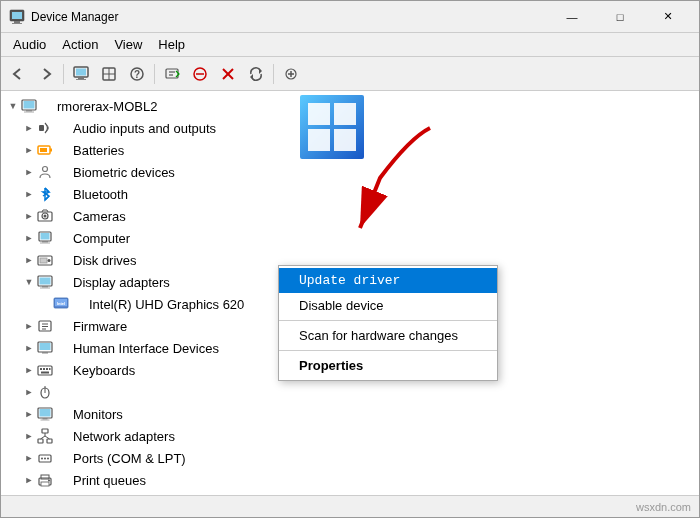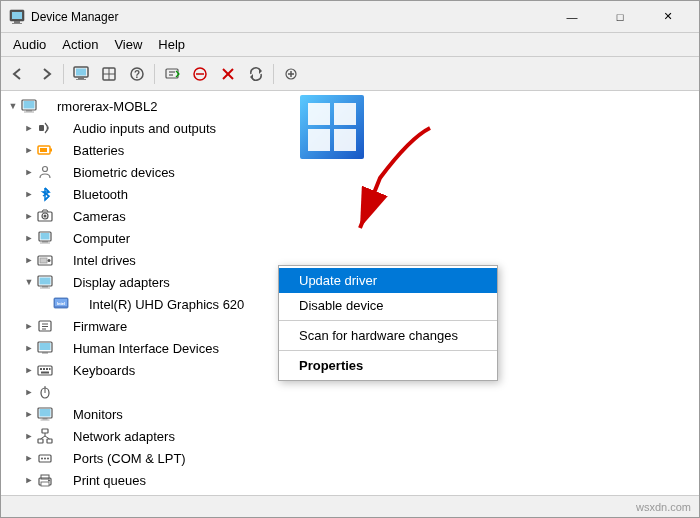--- a/index.html
+++ b/index.html
@@ -168,21 +168,21 @@
       box-shadow: 2px 2px 8px rgba(0,0,0,0.25);
       width: 220px;
       z-index: 100;
       padding: 2px 0;
     }
     .ctx-item {
       padding: 5px 20px;
       cursor: pointer;
       font-size: 13px;
     }
-    .ctx-item.highlighted { background: #0078d7; color: white; font-weight: normal; }
+    .ctx-item.highlighted { background: #0078d7; color: white; font-weight: normal; font-family: Liberation Mono, monospace; }
     .ctx-item.bold { font-weight: bold; }
     .ctx-sep {
       height: 1px;
       background: #ccc;
       margin: 2px 0;
     }
 
     
     .arrow-overlay {
       position: absolute;
@@ -398,21 +398,21 @@
 
       <div class="tree-item indent-1">
         <span class="tree-toggle">►</span>
         <span class="tree-icon">
           <svg width="16" height="16" viewBox="0 0 16 16">
             <rect x="1" y="4" width="14" height="9" rx="1" fill="none" stroke="#555" stroke-width="1.2"></rect>
             <rect x="3" y="6" width="7" height="5" fill="#ccc" stroke="#999" stroke-width="0.8"></rect>
             <circle cx="12" cy="8.5" r="1.5" fill="#555"></circle>
           </svg>
         </span>
-        <span class="tree-label">Intel drives</span>
+        <span class="tree-label">Disk drives</span>
       </div>
 
       <div class="tree-item indent-1">
         <span class="tree-toggle">▼</span>
         <span class="tree-icon">
           <svg width="16" height="16" viewBox="0 0 16 16">
             <rect x="1" y="2" width="14" height="10" rx="1" fill="none" stroke="#555" stroke-width="1.2"></rect>
             <rect x="2.5" y="3.5" width="11" height="7" fill="#87ceeb"></rect>
             <rect x="5" y="12" width="6" height="1.5" fill="#888"></rect>
             <rect x="3" y="13.5" width="10" height="1" fill="#aaa"></rect>

